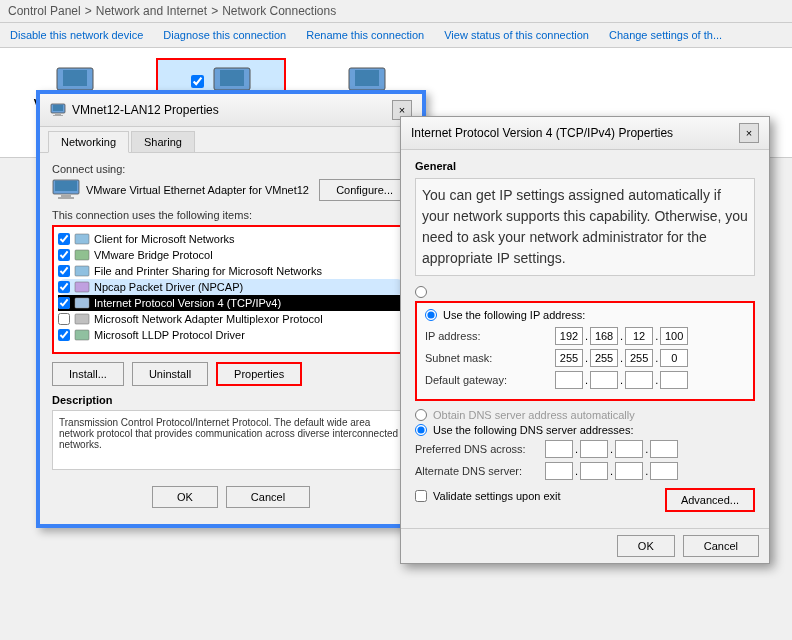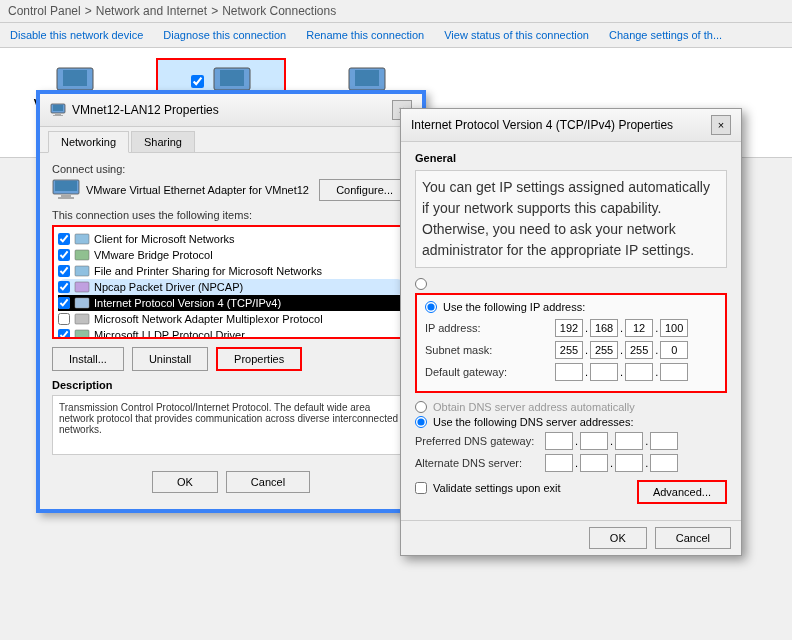--- a/index.html
+++ b/index.html
@@ -50,21 +50,21 @@
     .btn-row { display: flex; gap: 8px; justify-content: flex-start; margin-bottom: 8px; }
     .btn-small { padding: 4px 16px; font-size: 11px; border: 1px solid #999; background: #f0f0f0; cursor: pointer; min-width: 70px; }
 
     .description-box { border: 1px solid #ccc; background: white; padding: 6px; font-size: 10px; color: #333; margin-bottom: 10px; min-height: 60px; }
     .description-label { font-size: 11px; font-weight: bold; margin-bottom: 4px; }
 
     .ok-cancel { display: flex; justify-content: center; gap: 8px; padding: 6px; }
     .btn-ok { padding: 4px 24px; font-size: 11px; border: 1px solid #999; background: #f0f0f0; cursor: pointer; }
 
     
-    .dialog-tcp { position: absolute; top: 108px; left: 400px; width: 342px; background: #f0f0f0; border: 1px solid #999; box-shadow: 4px 4px 10px rgba(0,0,0,0.4); z-index: 20; }
+    .dialog-tcp { position: absolute; top: 116px; left: 400px; width: 370px; background: #f0f0f0; border: 1px solid #999; box-shadow: 4px 4px 10px rgba(0,0,0,0.4); z-index: 20; }
     .dialog-tcp .dialog-title { font-size: 12px; }
 
     .tcp-body { padding: 10px 14px; }
     .tcp-general-label { font-size: 11px; font-weight: bold; margin-bottom: 6px; }
     .tcp-info { font-size: 14px; color: #333; margin-bottom: 10px; border: 1px solid #ccc; padding: 6px; background: #f8f8f8; line-height: 1.5; }
     .radio-row { display: flex; align-items: center; gap: 6px; margin-bottom: 3px; font-size: 11px; }
     .radio-row input[type=radio] { width: 12px; height: 12px; }
     .radio-row.disabled { color: #999; }
 
     .ip-section { border: 2px solid red; padding: 6px 8px; margin-bottom: 8px; background: #fafafa; }
@@ -175,21 +175,21 @@
       <svg width="28" height="22" viewBox="0 0 28 22">
         <rect x="1" y="1" width="26" height="14" rx="1" fill="#6aa0d8" stroke="#555" stroke-width="0.8"></rect>
         <rect x="3" y="2" width="22" height="10" fill="#4080b0"></rect>
         <rect x="9" y="16" width="10" height="3" fill="#aaa"></rect>
         <rect x="6" y="18" width="16" height="2" fill="#aaa"></rect>
       </svg>
       <span style="font-size:11px;">VMware Virtual Ethernet Adapter for VMnet12</span>
       <button class="btn-small" style="margin-left:auto;">Configure...</button>
     </div>
     <div class="section-label">This connection uses the following items:</div>
-    <div class="items-list red-outline" style="height:114px;overflow-y:auto;">
+    <div class="items-list red-outline" style="height:129px;overflow-y:auto;">
       <div class="list-item">
         <input type="checkbox" checked="" style="">
         <svg width="16" height="12" viewBox="0 0 16 12">
             <rect x="1" y="1" width="14" height="10" rx="1" fill="#90c0e0" stroke="#666" stroke-width="0.5"></rect>
           </svg>
         <span>Client for Microsoft Networks</span>
       </div>
       <div class="list-item">
         <input type="checkbox" checked="" style="">
         <svg width="16" height="12" viewBox="0 0 16 12">
@@ -308,21 +308,21 @@
     <div class="dns-section">
       <div class="radio-row disabled" style="color:#999;margin-bottom:3px;">
         <input type="radio" name="dns-mode" style="">
         <span>Obtain DNS server address automatically</span>
       </div>
       <div class="radio-row" style="margin-bottom:4px;">
         <input type="radio" name="dns-mode" checked="" style="">
         <span>Use the following DNS server addresses:</span>
       </div>
       <div class="field-row">
-        <span class="field-label">Preferred DNS gateway:</span>
+        <span class="field-label">Preferred DNS across:</span>
         <div class="ip-input">
           <input class="ip-box" type="text" value="" style="">
           <span class="ip-dot">.</span>
           <input class="ip-box" type="text" value="" style="">
           <span class="ip-dot">.</span>
           <input class="ip-box" type="text" value="" style="">
           <span class="ip-dot">.</span>
           <input class="ip-box" type="text" value="" style="">
         </div>
       </div>

